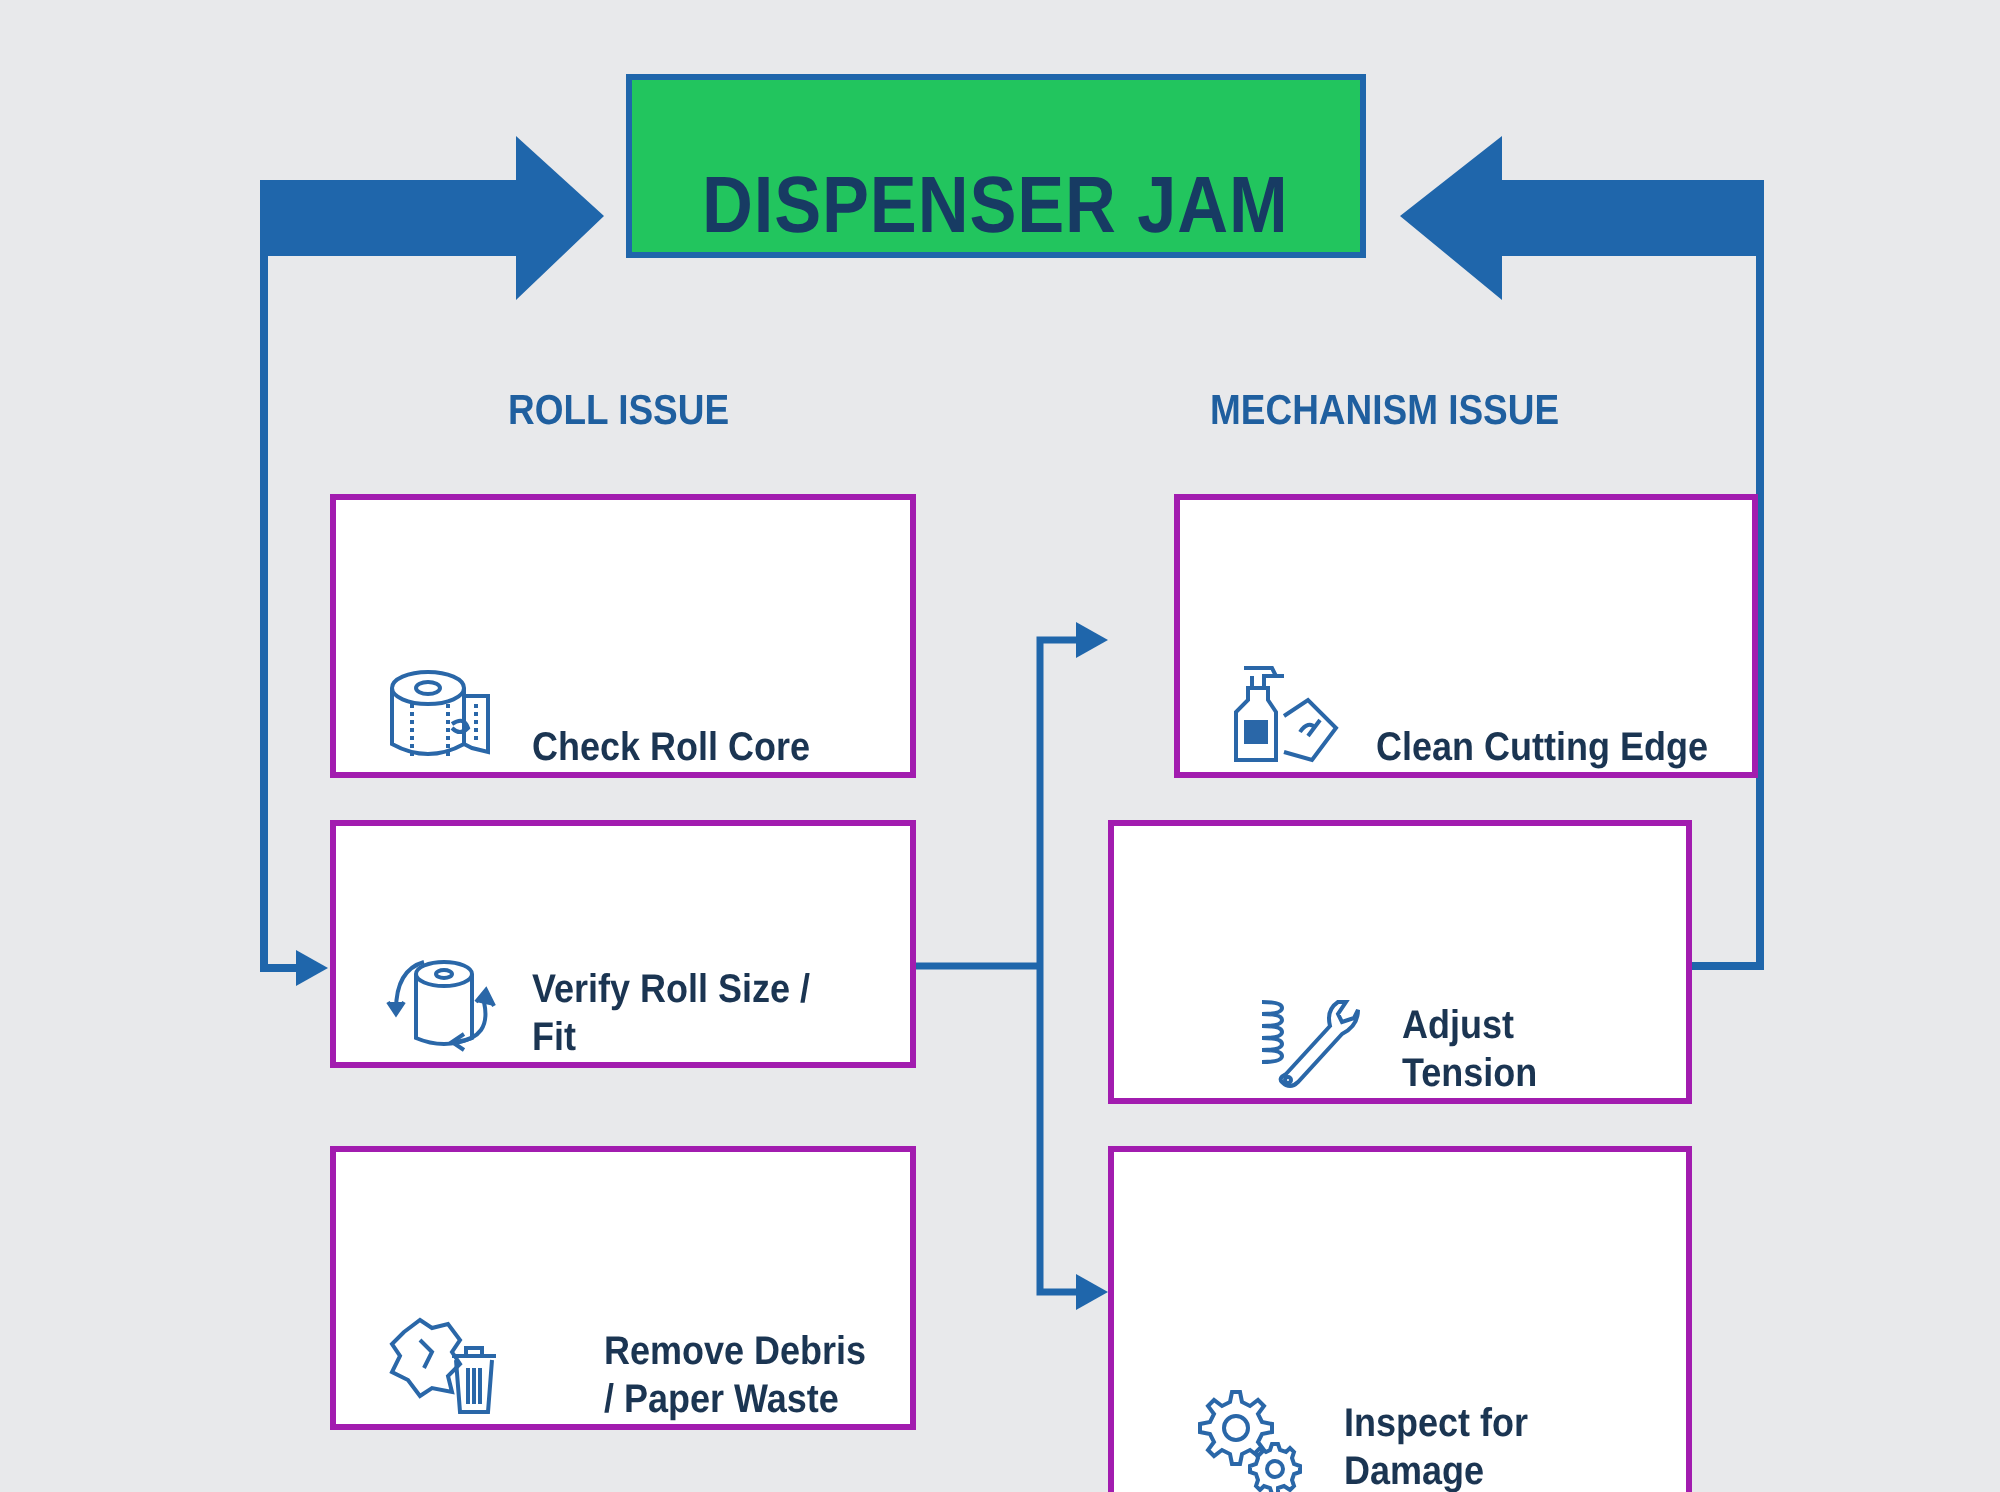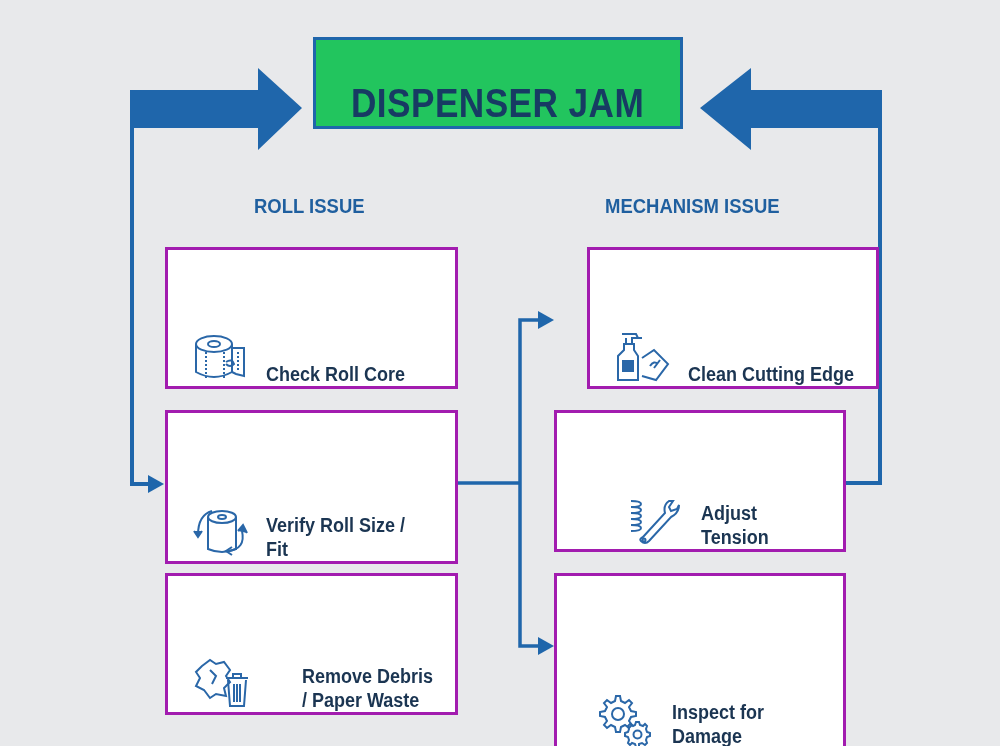--- a/index.html
+++ b/index.html
@@ -68,21 +68,21 @@
     <path d="M4,14 L4,42 Q22,52 40,42 L40,14"></path>
     <path d="M14,22 L14,48" stroke-dasharray="2,2"></path>
     <path d="M32,22 L32,48" stroke-dasharray="2,2"></path>
     <path d="M40,18 L52,18 L52,46 L44,44 L40,42"></path>
     <path d="M46,22 L46,42" stroke-dasharray="2,2"></path>
     <path d="M34,32 Q40,28 42,34 Q38,38 34,34"></path>
   </svg>
   <span class="label">Check Roll Core</span>
 </div>
 
-<div class="card" style="left:165px; top:410px; width:293px; height:154px;">
+<div class="card" style="left:165px; top:410px; width:293px; height:124px;">
   <svg class="icon" viewBox="0 0 60 56" fill="none" stroke="#2a67a8" stroke-width="2">
     <ellipse cx="30" cy="12" rx="14" ry="6"></ellipse>
     <ellipse cx="30" cy="12" rx="4" ry="2"></ellipse>
     <path d="M16,12 L16,44 Q30,50 44,44 L44,12"></path>
     <path d="M6,30 Q6,10 20,6"></path>
     <path d="M2,26 L6,32 L10,26" fill="#2a67a8"></path>
     <path d="M50,26 Q54,44 36,46"></path>
     <path d="M46,26 L51,20 L55,28" fill="#2a67a8"></path>
     <path d="M40,42 L34,46 L40,50" fill="none"></path>
   </svg>

